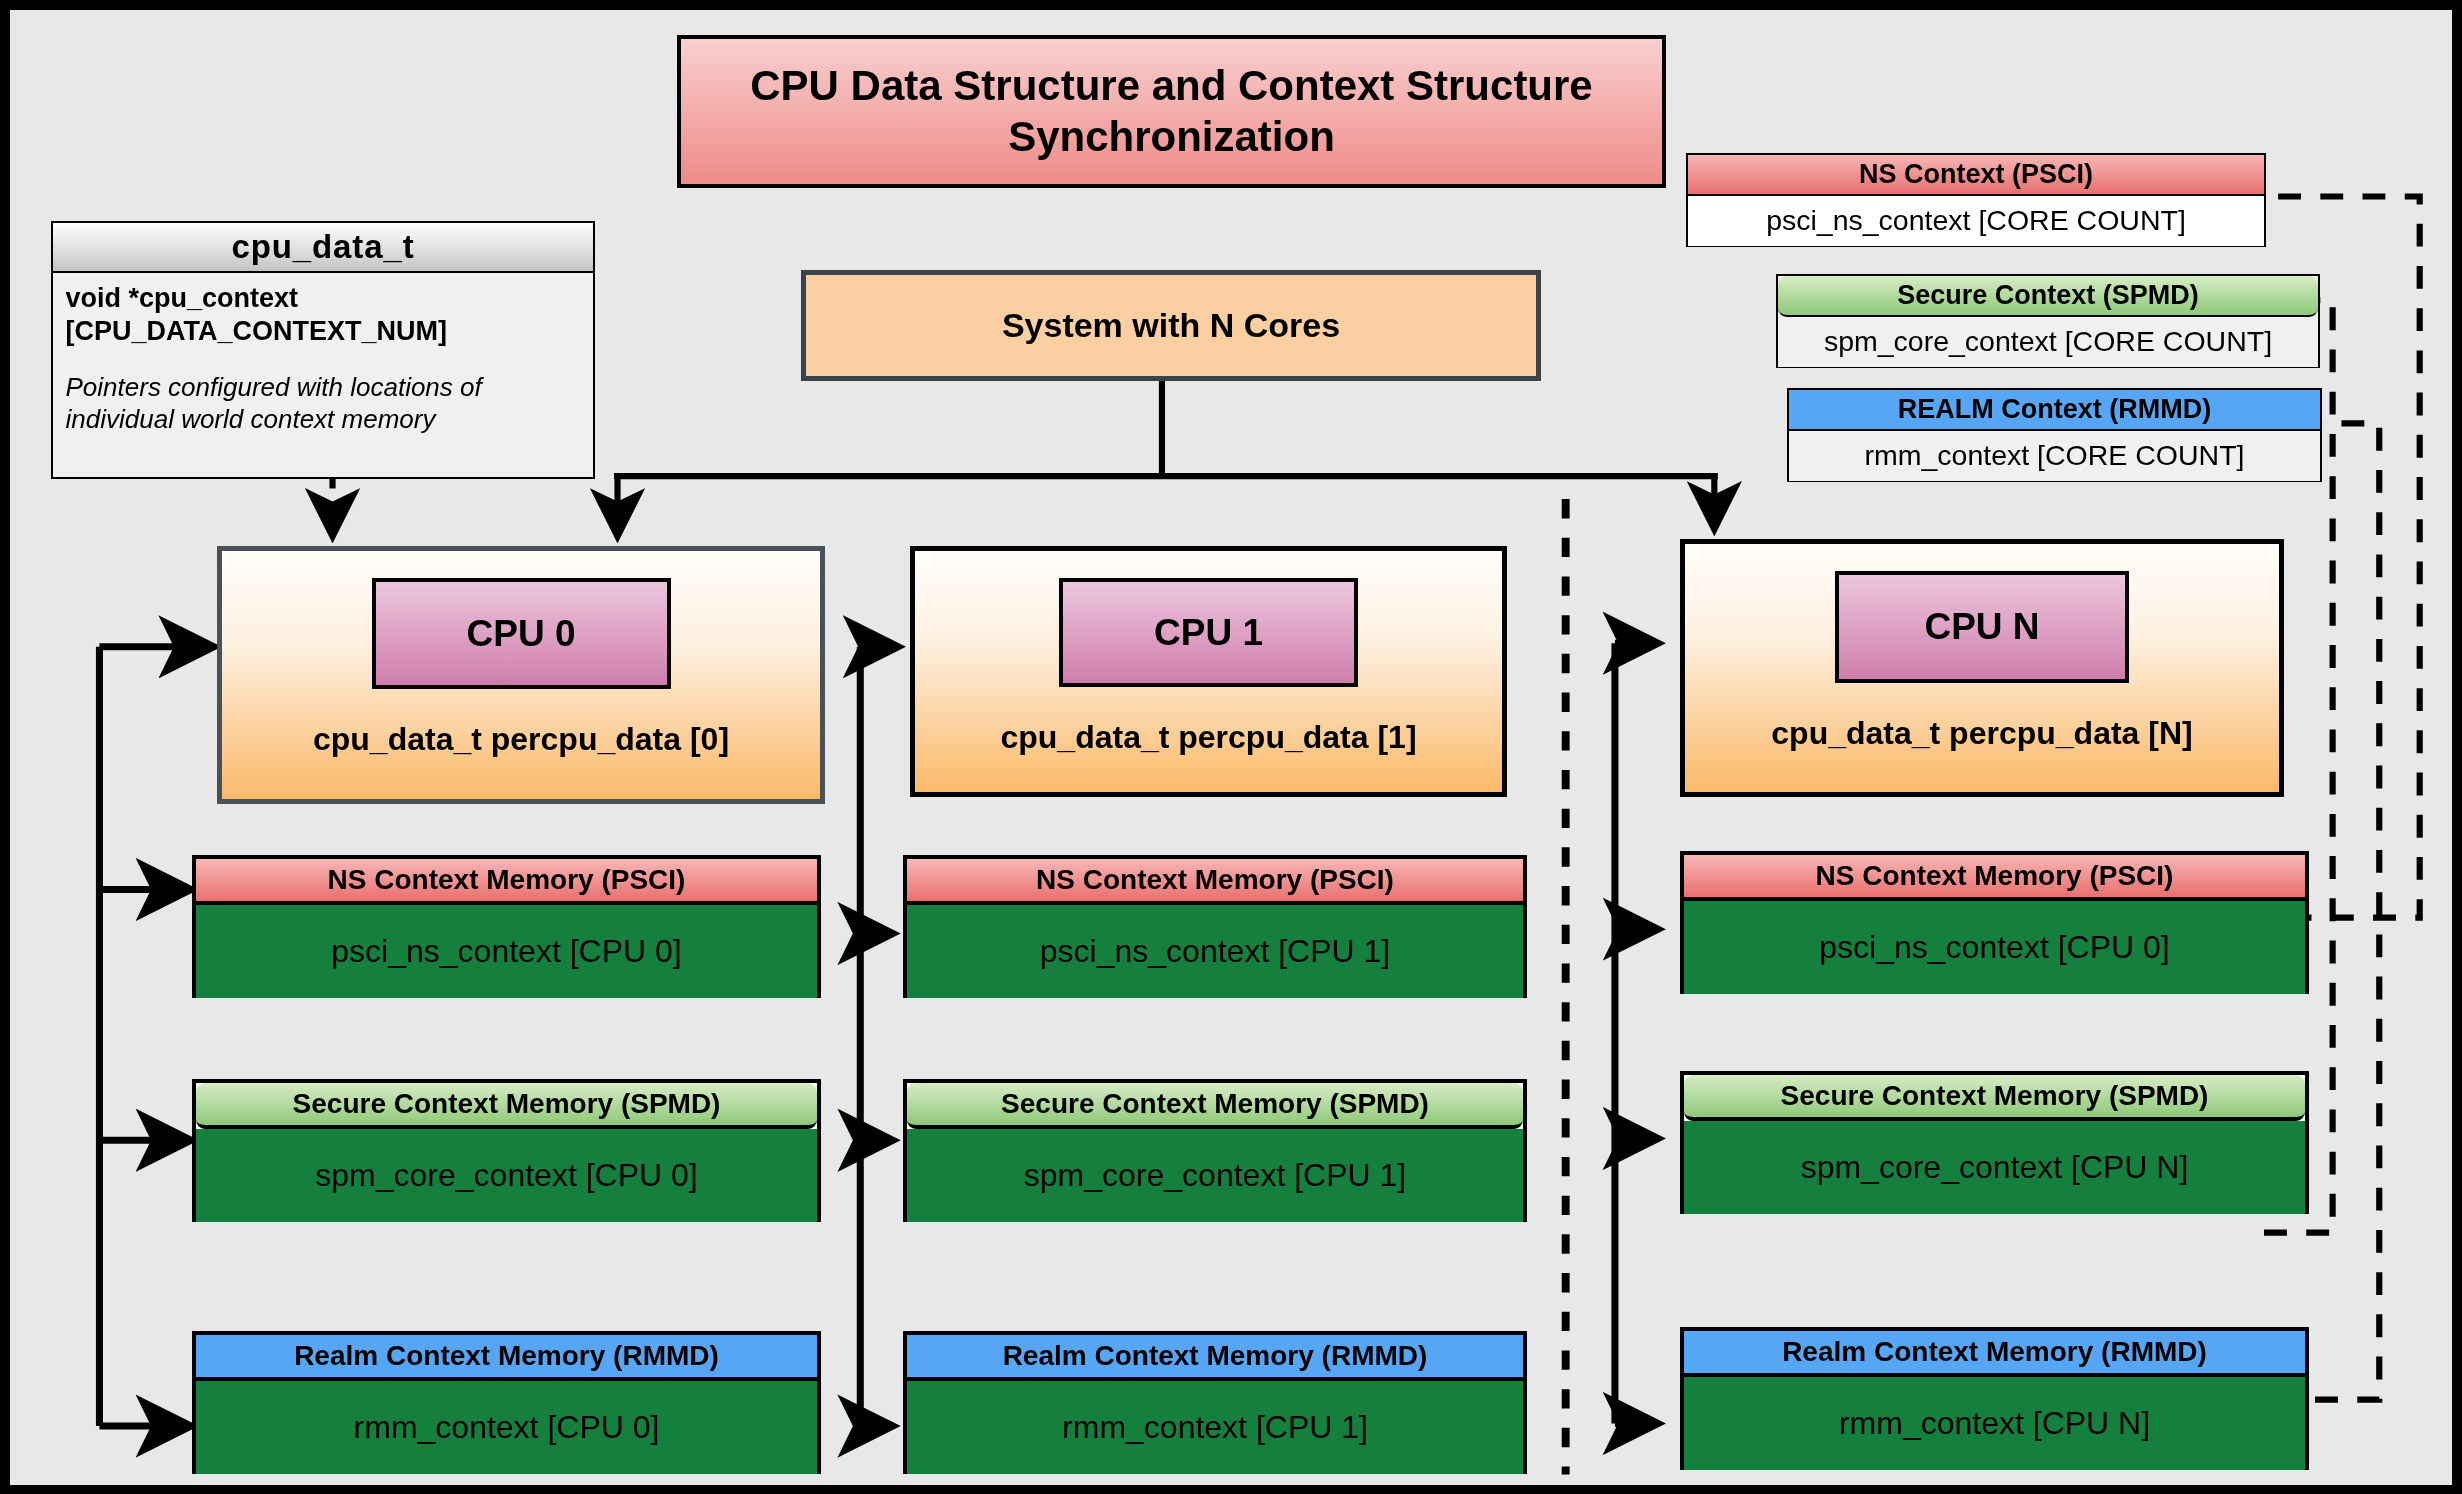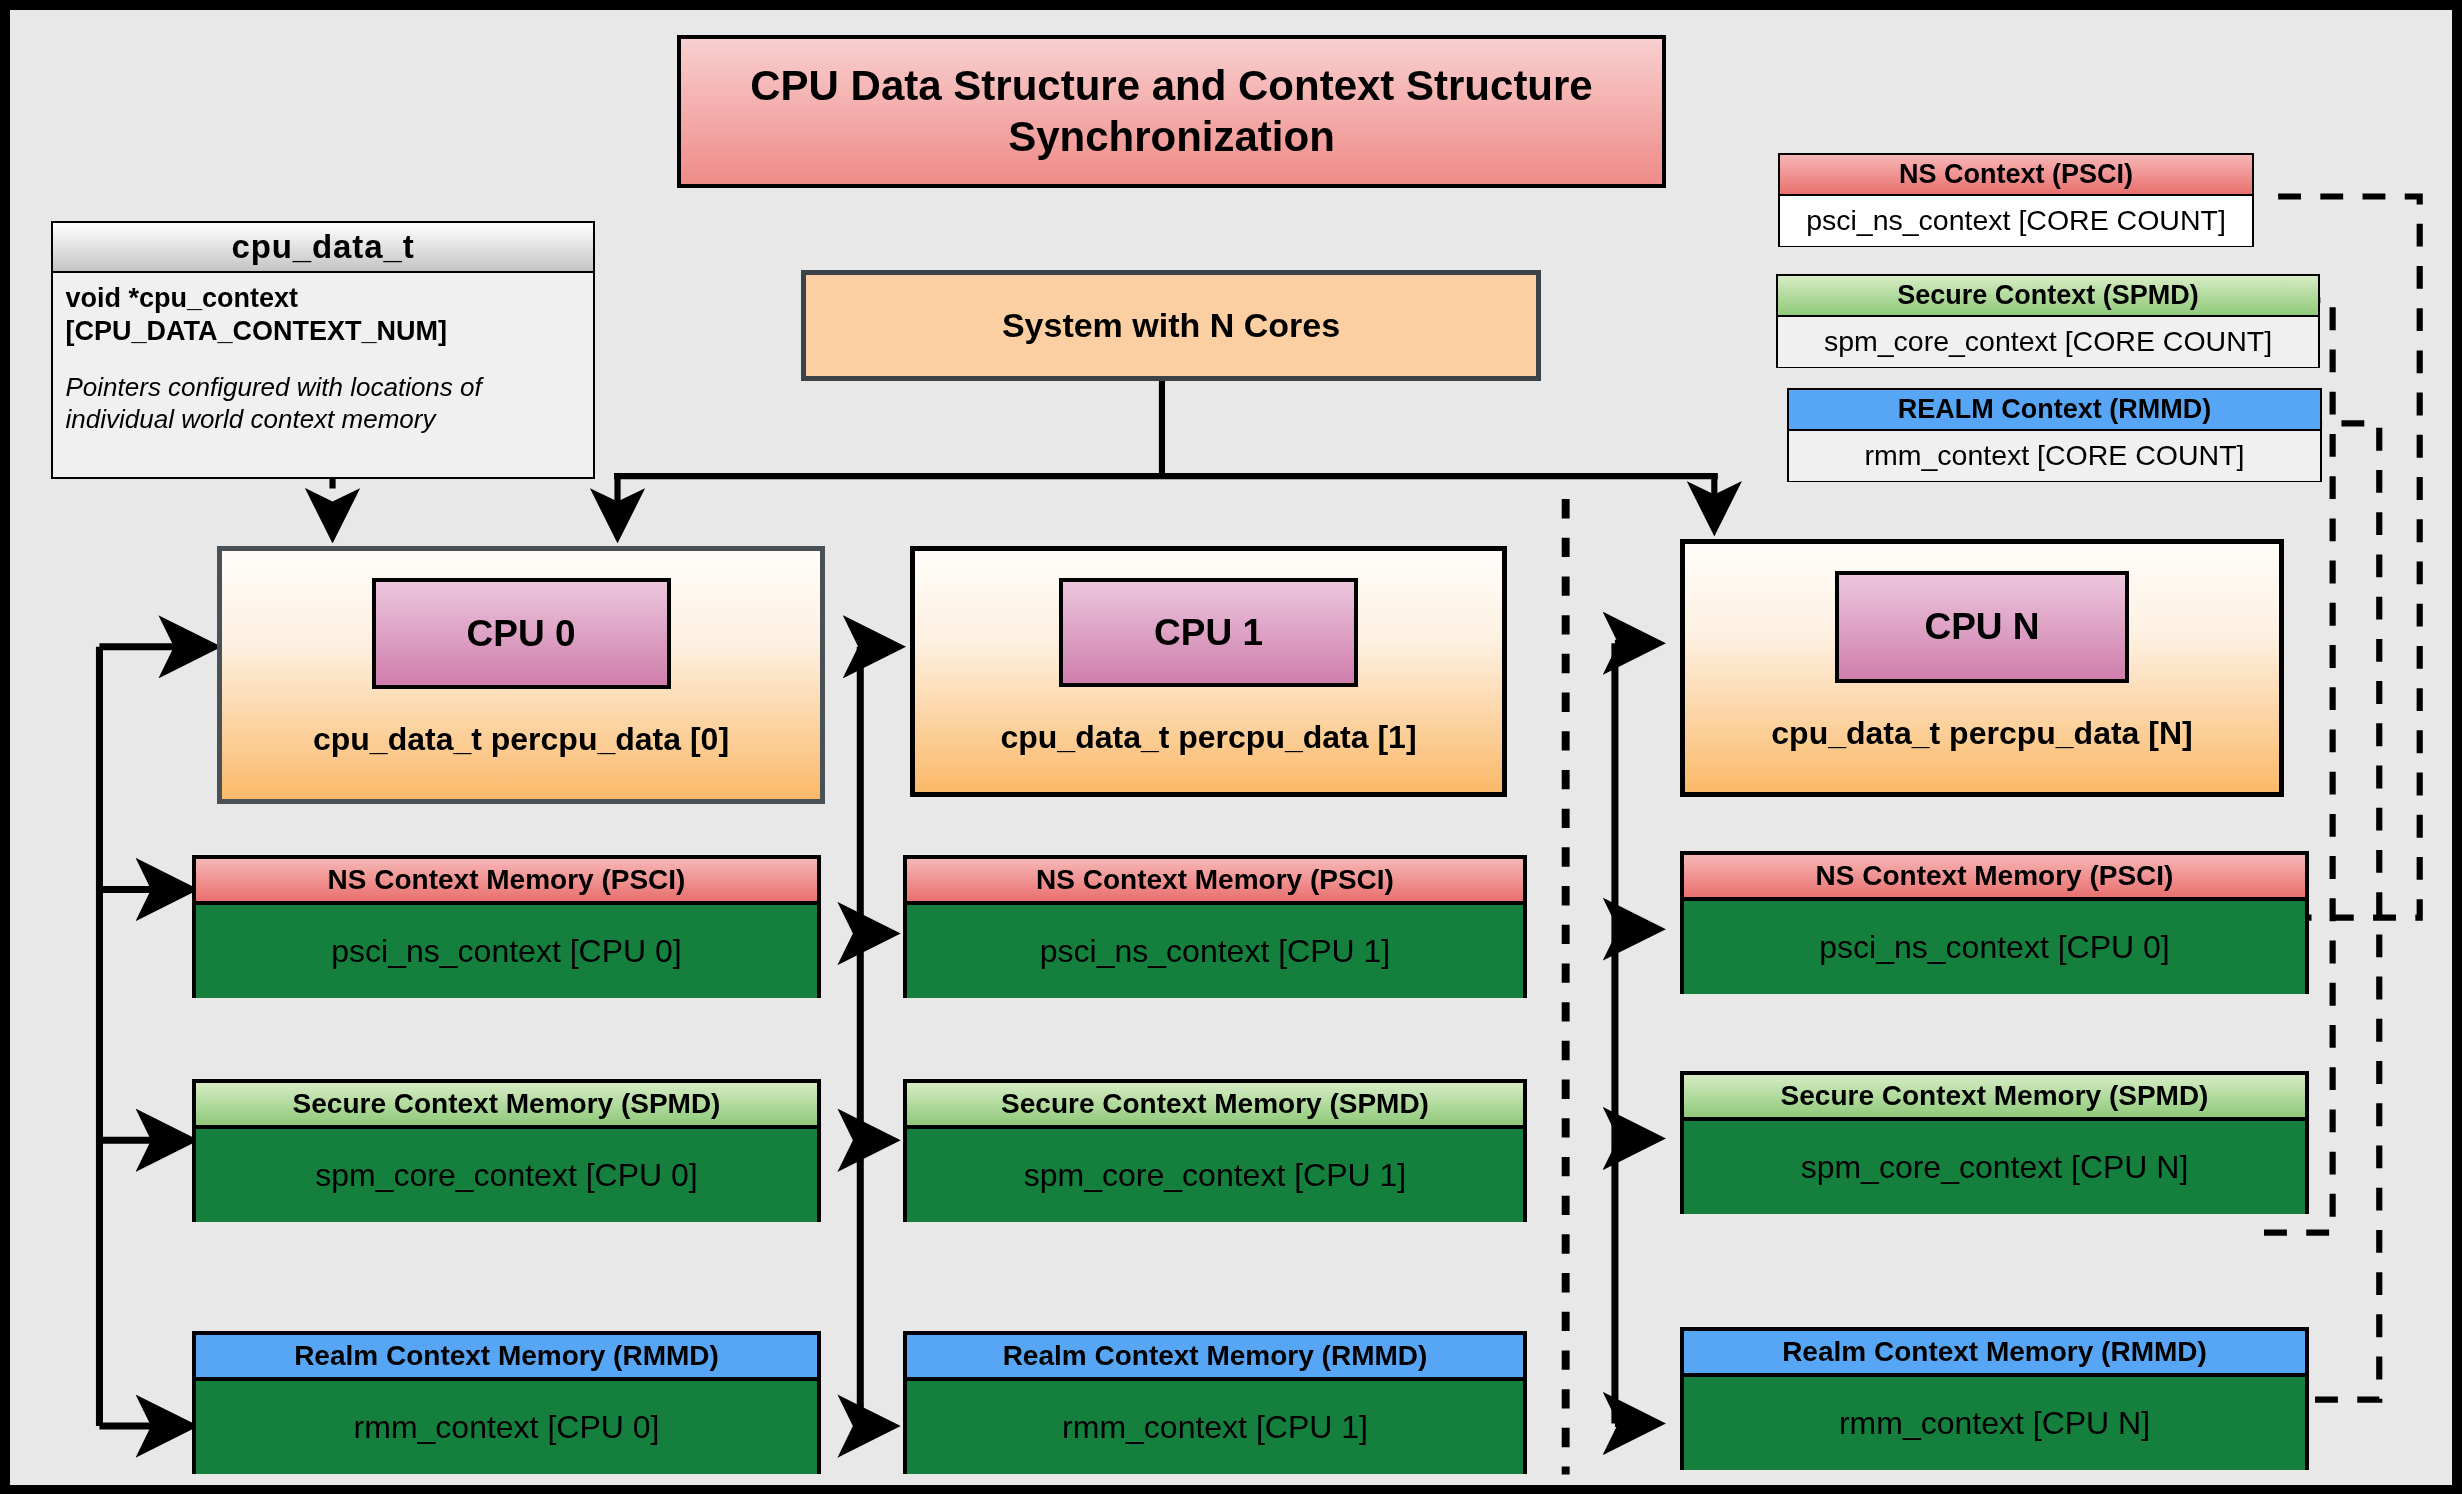--- a/index.html
+++ b/index.html
@@ -24,21 +24,21 @@
     display:flex; align-items:center; justify-content:center;
     line-height:1.05;
   }
   .card .bdy{
     display:flex; align-items:center; justify-content:center;
     text-align:center; color:#000; line-height:1.1;
   }
 
   
   .hdr-ns{     background:linear-gradient(180deg,#f7b6b6 0%, #e8706e 100%); }
-  .hdr-secure{ background:linear-gradient(180deg,#d6ecc4 0%, #8fc97a 100%); }
+  .hdr-secure{ background:linear-gradient(180deg,#d6ecc4 0%, #8fc97a 100%);border-radius:9px; }
   .hdr-realm{  background:#56a6f5; }
 
   
   #title-banner{
     left:667px; top:25px; width:989px; height:153px;
     border:4.5px solid #000;
     background:linear-gradient(180deg,#f8cfcf 0%, #ef8b88 100%);
     display:flex; align-items:center; justify-content:center; text-align:center;
     font-size:42px; font-weight:bold; color:#000; line-height:1.2;
     padding:0 16px;
@@ -65,21 +65,21 @@
     border:5.3px solid #3c4348; background:#fbcfa1;
     display:flex; flex-direction:column; align-items:center; justify-content:center;
     font-size:34px; font-weight:bold; color:#000; line-height:1.25;
   }
 
   
   .topcard{ border:2.7px solid #000; background:#f0f0f0; }
   .topcard .hdr{ font-size:27px; height:41px; border-bottom:2.7px solid #000; }
   .topcard .bdy{ font-size:28.5px; height:50px; background:#f0f0f0; }
 
-  #top-ns{     left:1768px; top:143px;  width:476px; height:94px; }
+  #top-ns{     left:1676px; top:143px;  width:580px; height:94px; }
   #top-ns .bdy{ background:#fff; }
   #top-secure{ left:1766px; top:264px;  width:544px; height:94px; }
   #top-realm{  left:1777px; top:378px;  width:535px; height:94px; }
 
   
   .cpu-box{
     position:absolute;
     background:linear-gradient(180deg,#fffdfa 0%, #fdf0e0 38%, #fbb969 100%);
     display:flex; flex-direction:column; align-items:center;
   }

